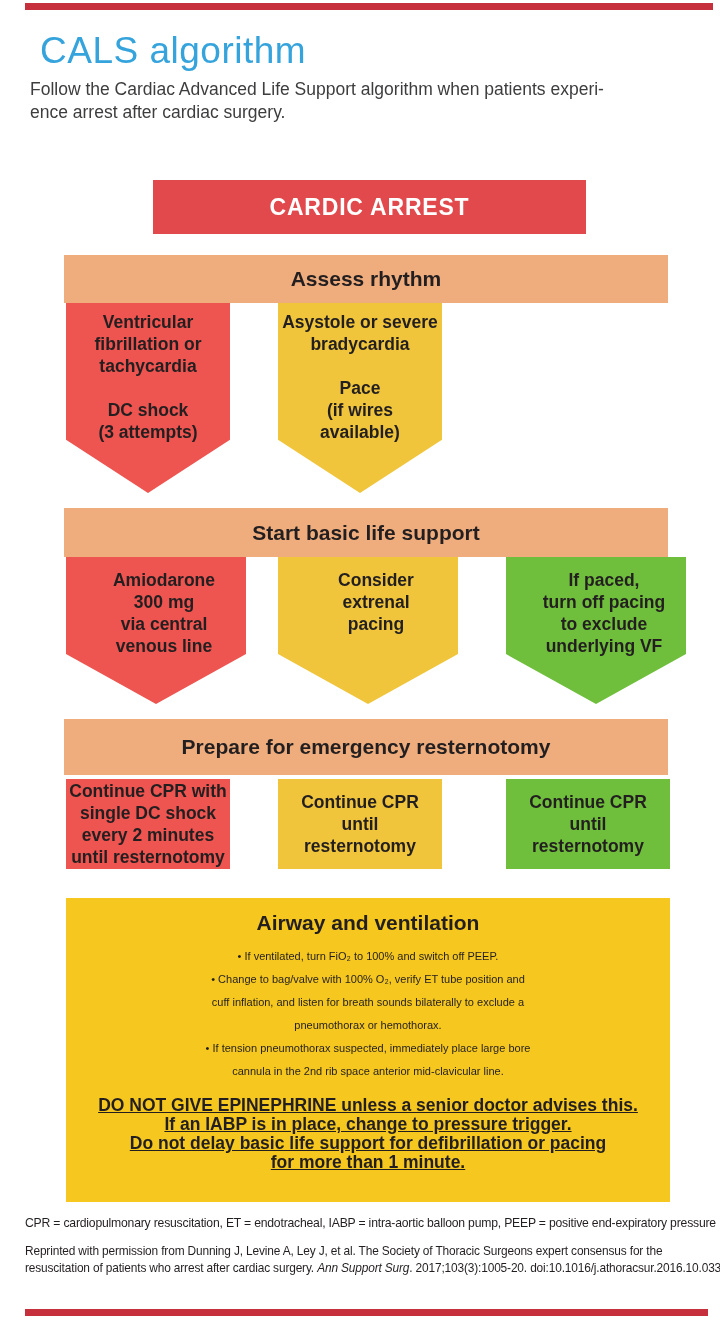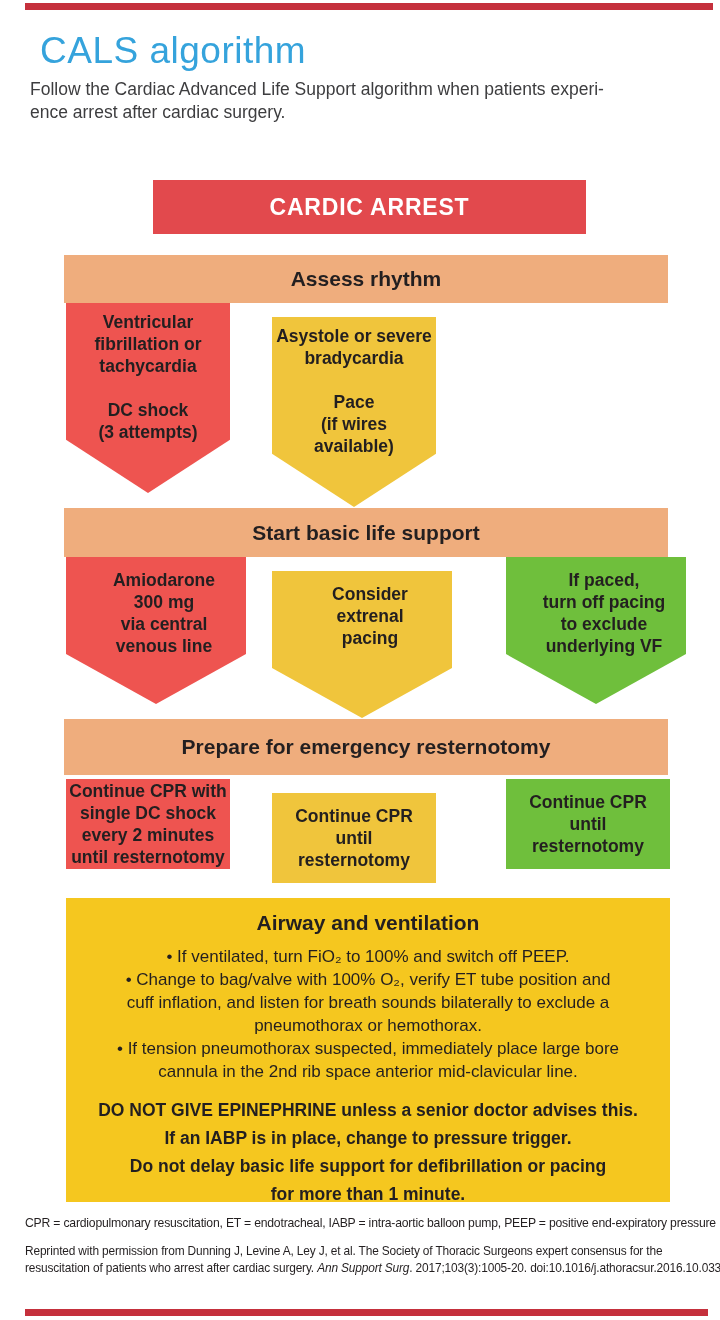--- a/index.html
+++ b/index.html
@@ -38,31 +38,31 @@
     white-space:pre-line;color:#231f20;
   }
   .row1{top:303px;height:190px;align-items:flex-start;padding-top:0;
     clip-path:polygon(0 0,100% 0,100% 72%,50% 100%,0 72%);}
   .row1 .inner{padding-top:8px;}
   .row2{top:557px;height:147px;
     clip-path:polygon(0 0,100% 0,100% 66%,50% 100%,0 66%);padding-left:16px;}
   .row2 .inner{padding-top:12px;}
   .row3{top:779px;height:90px;align-items:center;}
   .row3 .inner{align-self:center;}
-  .c1{left:66px;} .c2{left:272px;margin-top:14px;} .c3{left:506px;}
+  .c1{left:66px;} .c2{left:278px;} .c3{left:506px;}
   .red{background:#ee5450;} .yellow{background:#f0c53c;} .green{background:#6fbf3c;}
   .panel{
     position:absolute;left:66px;top:898px;width:604px;height:304px;
     background:#f5c71f;box-sizing:border-box;padding:13px 14px 0 14px;text-align:center;
   }
   .panel h2{margin:0 0 10px 0;font-size:21px;font-weight:700;color:#231f20;}
-  .panel .bullet{margin:0;font-size:17px;line-height:23px;white-space:pre-line;color:#231f20;}
+  .panel .bullet{margin:0;font-size:11px;line-height:23px;white-space:pre-line;color:#231f20;}
   .panel .warning{
-    margin:13px 0 0 0;font-size:17.5px;line-height:28px;font-weight:700;
-    white-space:pre-line;color:#231f20;
+    margin:13px 0 0 0;font-size:17.5px;line-height:19px;font-weight:700;
+    white-space:pre-line;color:#231f20;text-decoration:underline;
   }
   .footnote{
     position:absolute;left:25px;top:1216px;width:695px;margin:0;
     font-size:12.2px;letter-spacing:-0.2px;white-space:nowrap;color:#231f20;
   }
   .citation{
     position:absolute;left:25px;top:1243px;width:700px;margin:0;
     font-size:11.9px;line-height:16.5px;letter-spacing:-0.15px;
     white-space:pre-line;color:#231f20;
   }

